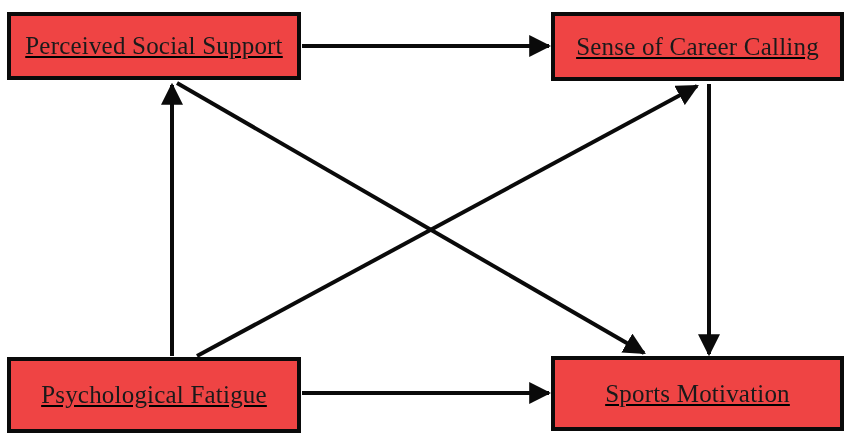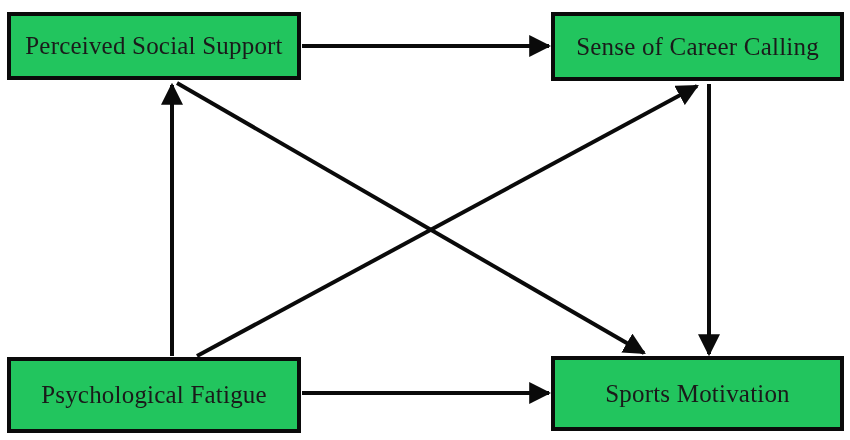--- a/index.html
+++ b/index.html
@@ -19,25 +19,26 @@
     position: absolute;
     left: 0;
     top: 0;
     width: 850px;
     height: 440px;
   }
   .node {
     position: absolute;
     box-sizing: border-box;
     border: 4px solid #0a0a0a;
-    background: #22c55e;
+    background: #ef4444;
     display: flex;
     align-items: center;
     justify-content: center;
     text-align: center;
+    text-decoration: underline;
   }
   .node span {
     font-size: 25px;
     color: #1a1a1a;
     letter-spacing: 0.2px;
     white-space: nowrap;
   }
   .node-pss { left: 7px;   top: 12px;  width: 294px; height: 68px; }
   .node-scc { left: 551px; top: 12px;  width: 293px; height: 69px; }
   .node-pf  { left: 7px;   top: 357px; width: 294px; height: 76px; }

